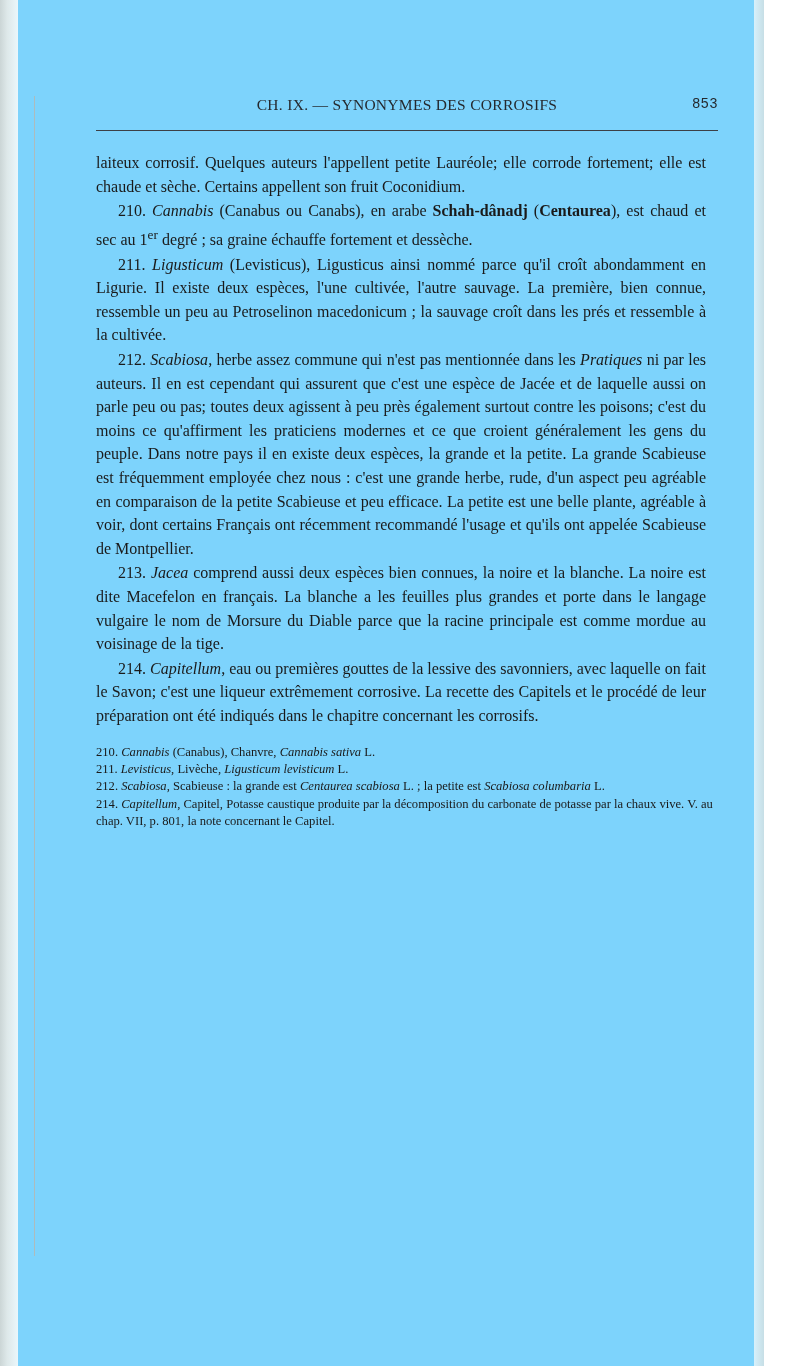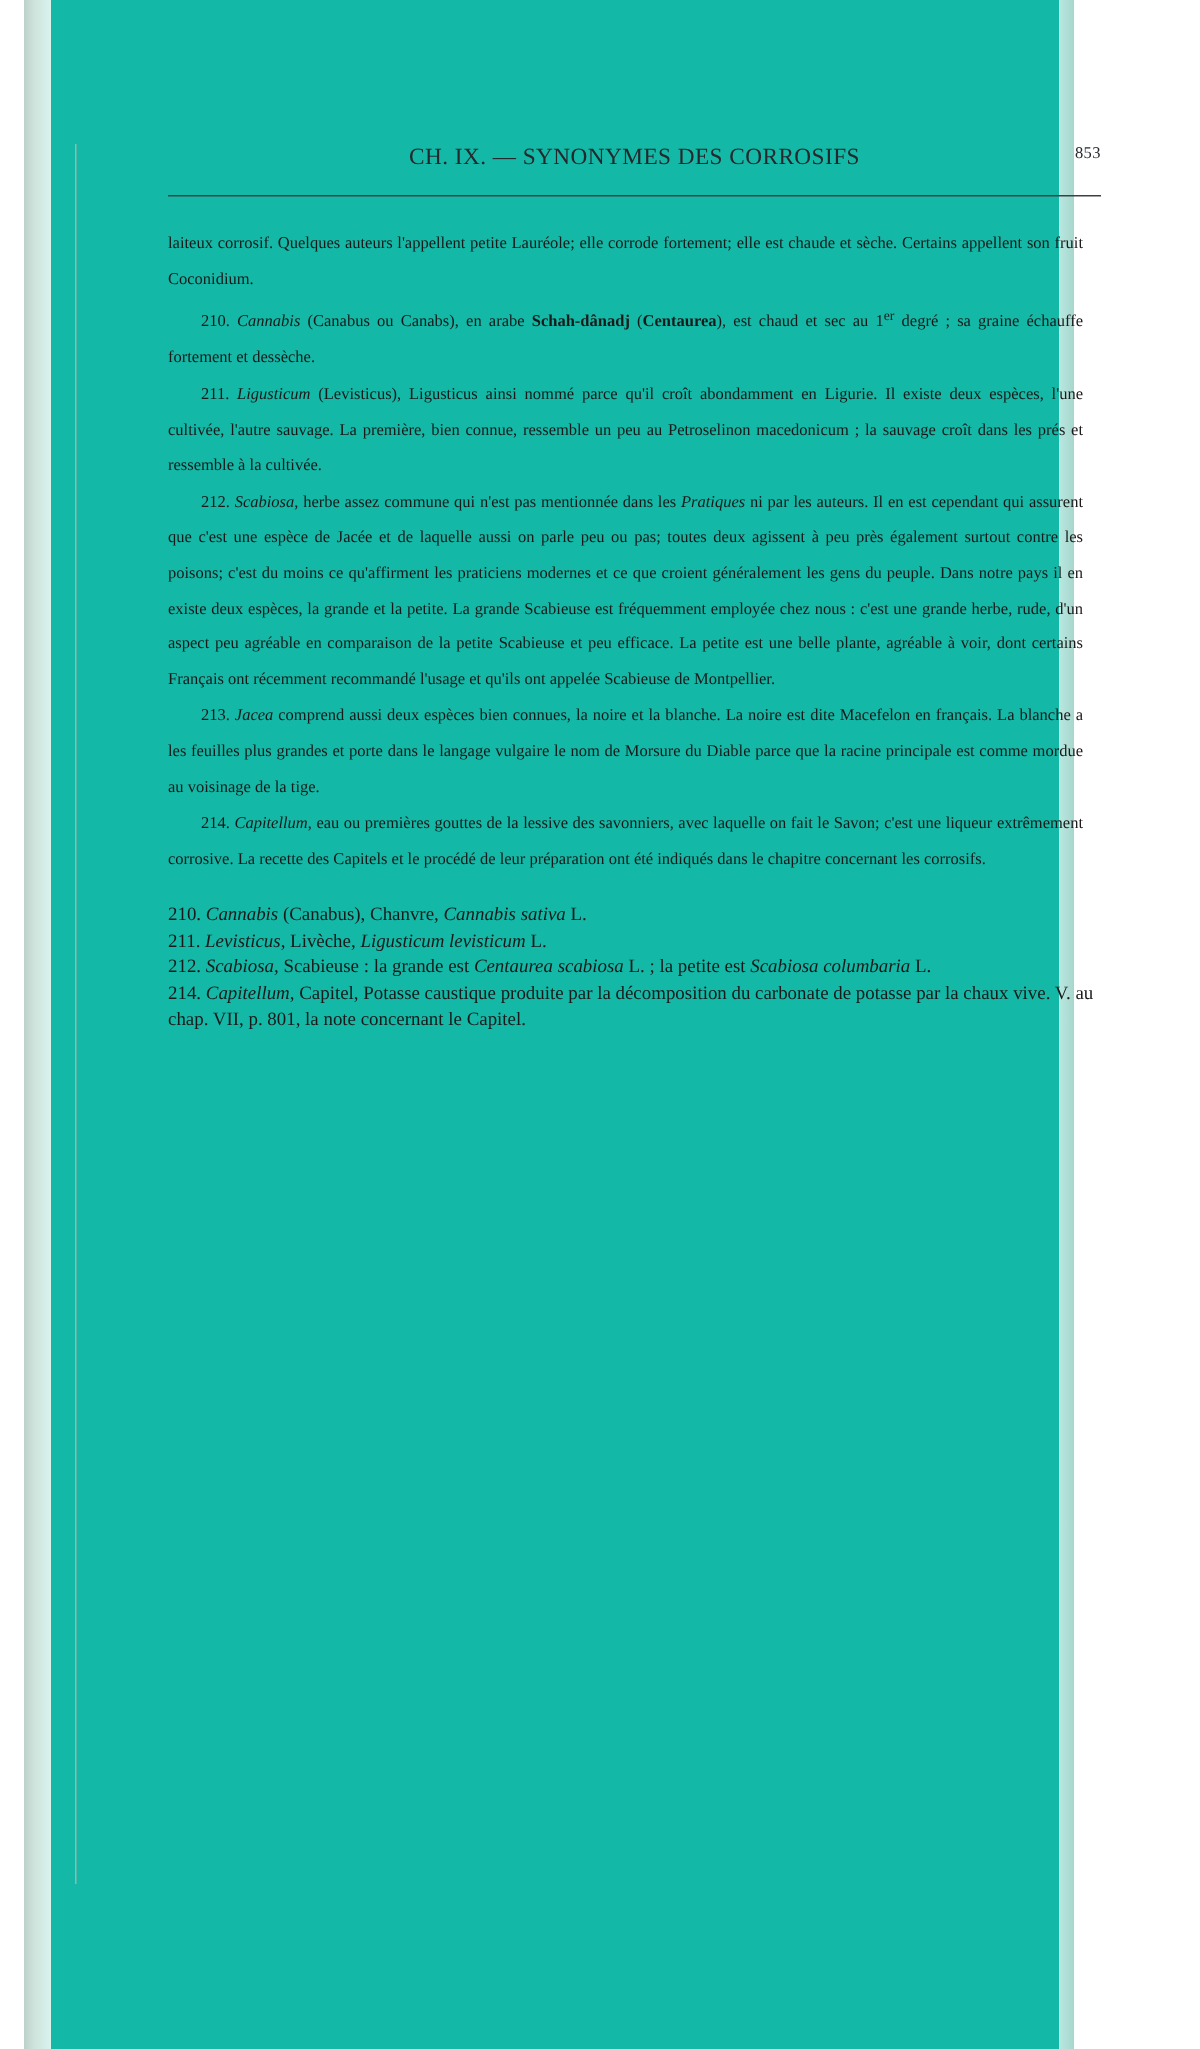--- a/index.html
+++ b/index.html
@@ -10,24 +10,24 @@
   body {
     width: 800px;
     height: 1366px;
     font-family: "Liberation Serif", serif;
     color: #1a1a1a;
     position: relative;
     overflow: hidden;
   }
   .page {
     position: absolute;
-    left: 16px; top: 0;
-    width: 700px;
+    left: 0; top: 0;
+    width: 764px;
     height: 1366px;
-    background: #14b8a6;
+    background: #7dd3fc;
   }
   
   .scan-edge-left {
     position: absolute;
     left: 0; top: 0;
     width: 18px; height: 1366px;
     background: linear-gradient(to right, #d9d6cf 0%, #efece6 40%, #fdfdfb 100%);
     opacity: .85;
   }
   .scan-edge-right {
@@ -64,33 +64,34 @@
   .runhead .rh-center {
     position: absolute;
     left: 50%;
     transform: translateX(-50%);
     white-space: nowrap;
   }
   .runhead .rh-right {
     position: absolute;
     right: 0;
     font-variant: normal;
-    font-size: 11px;
+    font-size: 14px;
+    font-family: Liberation Mono, monospace;
   }
   .rule {
     border: 0;
     border-top: 1px solid #3c4046;
     margin: 4px 0 20px 0;
     height: 0;
   }
 
   
   .body p {
     margin: 0 12px 1px 0;
-    font-size: 11px;
+    font-size: 16px;
     line-height: 23.6px;
     text-align: justify;
     text-justify: inter-word;
     text-indent: 22px;
     hyphens: manual;
   }
   .body p.noindent { text-indent: 0; }
 
   
   .notes {

